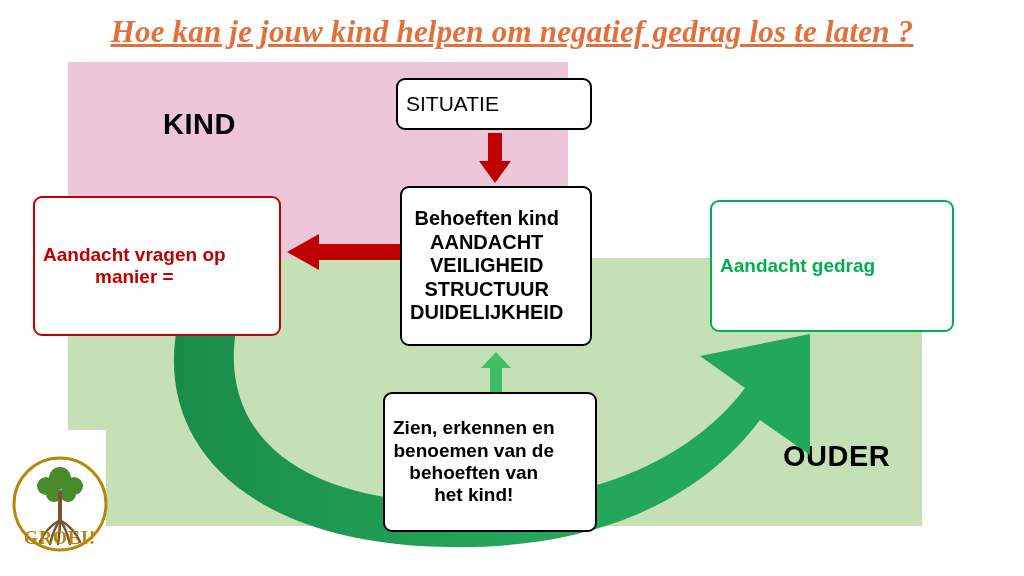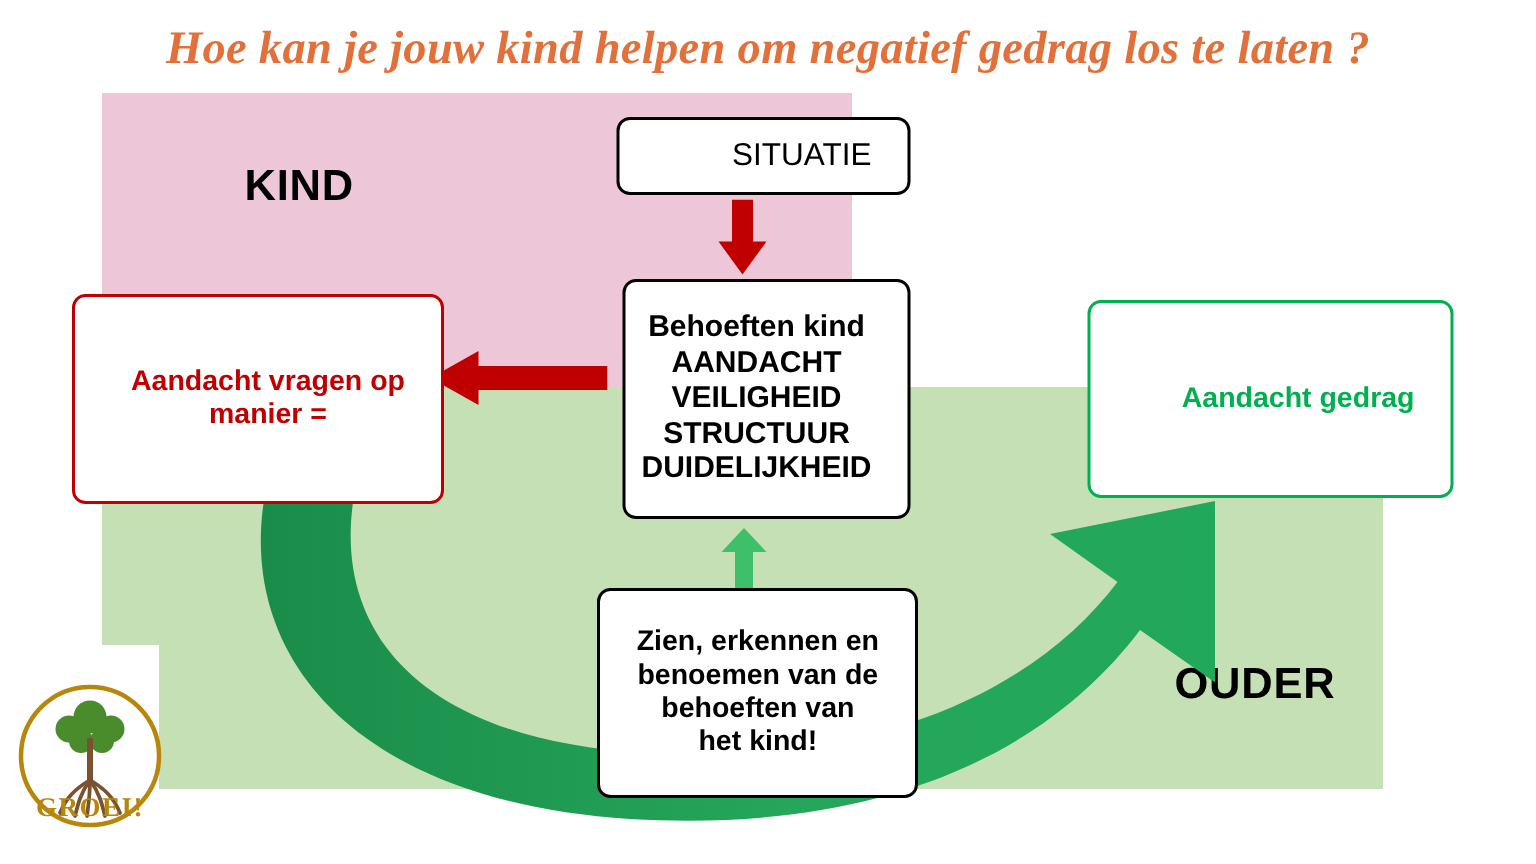--- a/index.html
+++ b/index.html
@@ -22,20 +22,21 @@
     left: 0;
     top: 14px;
     width: 1024px;
     text-align: center;
     font-family: "Liberation Serif", serif;
     font-style: italic;
     font-weight: bold;
     font-size: 31px;
     color: #e2703a;
     letter-spacing: 0.2px;
+    text-decoration: underline;
   }
 
   
   #pink-block {
     position: absolute;
     left: 68px;
     top: 62px;
     width: 500px;
     height: 300px;
     background: #edc7d7;
@@ -69,26 +70,25 @@
 
   
   .box {
     position: absolute;
     box-sizing: border-box;
     background: #ffffff;
     border: 2.5px solid #000000;
     border-radius: 9px;
     display: flex;
     align-items: center;
-    justify-content: flex-end;
+    justify-content: flex-start;
     text-align: center;
     font-weight: bold;
     line-height: 1.18;
-    padding: 4px 24px;
-    margin-left: 15px;
+    padding: 4px 8px;
   }
 
   #box-situatie {
     left: 396px; top: 78px;
     width: 196px; height: 52px;
     font-size: 21px;
     color: #000000;
     font-weight: normal;
   }
 

